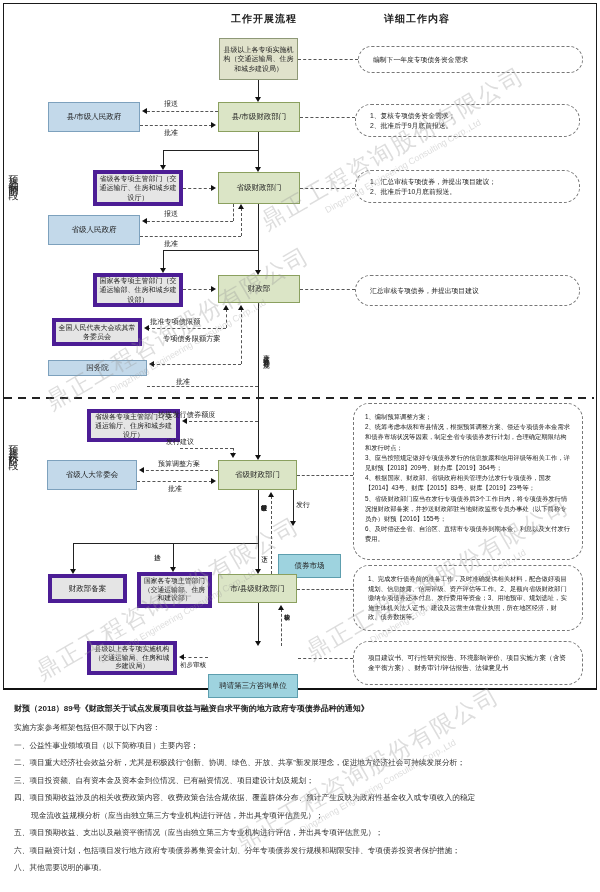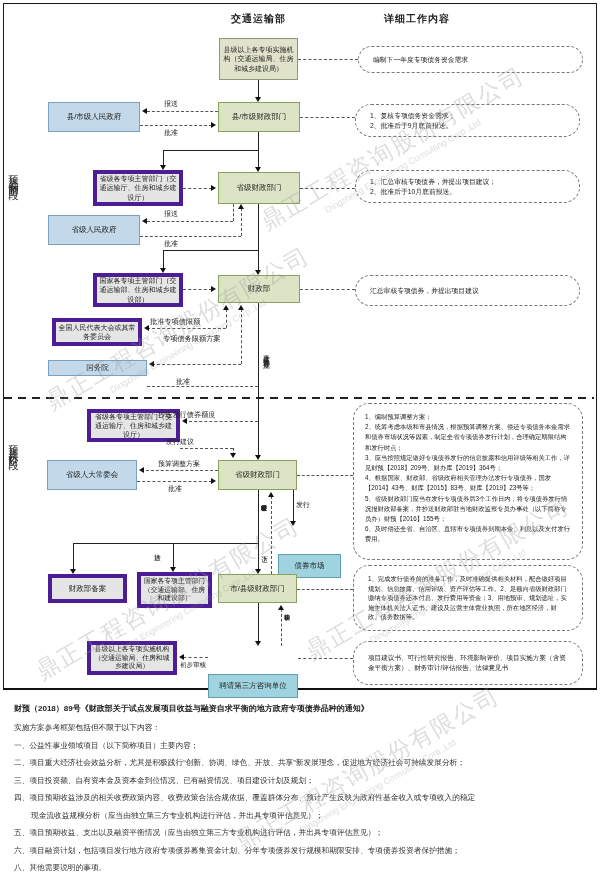--- a/index.html
+++ b/index.html
@@ -66,21 +66,21 @@
     <div class="en">Dingzheng Engineering Consulting Corp.,Ltd</div>
   </div>
   <div class="wm" style="left:230px;top:830px;">
     <div class="cn">鼎正工程咨询股份有限公司</div>
     <div class="en">Dingzheng Engineering Consulting Corp.,Ltd</div>
   </div>
 
   <div class="frame"></div>
   <div class="divider"></div>
 
-  <div class="hdr" style="left:231px;top:12px;">交通运输部</div>
+  <div class="hdr" style="left:231px;top:12px;">工作开展流程</div>
   <div class="hdr" style="left:384px;top:12px;">详细工作内容</div>
 
   <div class="phase" style="left:6px;top:167px;">预算编制阶段</div>
   <div class="phase" style="left:6px;top:437px;">预算执行阶段</div>
 
   <div class="box olive" style="left:219px;top:38px;width:79px;height:42px;font-size:7px;">县级以上各专项实施机构（交通运输局、住房和城乡建设局）</div>
   <div class="box blue" style="left:48px;top:102px;width:92px;height:30px;">县/市级人民政府</div>
   <div class="box green" style="left:218px;top:102px;width:82px;height:30px;">县/市级财政部门</div>
   <div class="box white" style="left:93px;top:170px;width:90px;height:36px;font-size:7px;">省级各专项主管部门（交通运输厅、住房和城乡建设厅）</div>
   <div class="box green" style="left:218px;top:172px;width:82px;height:32px;">省级财政部门</div>

